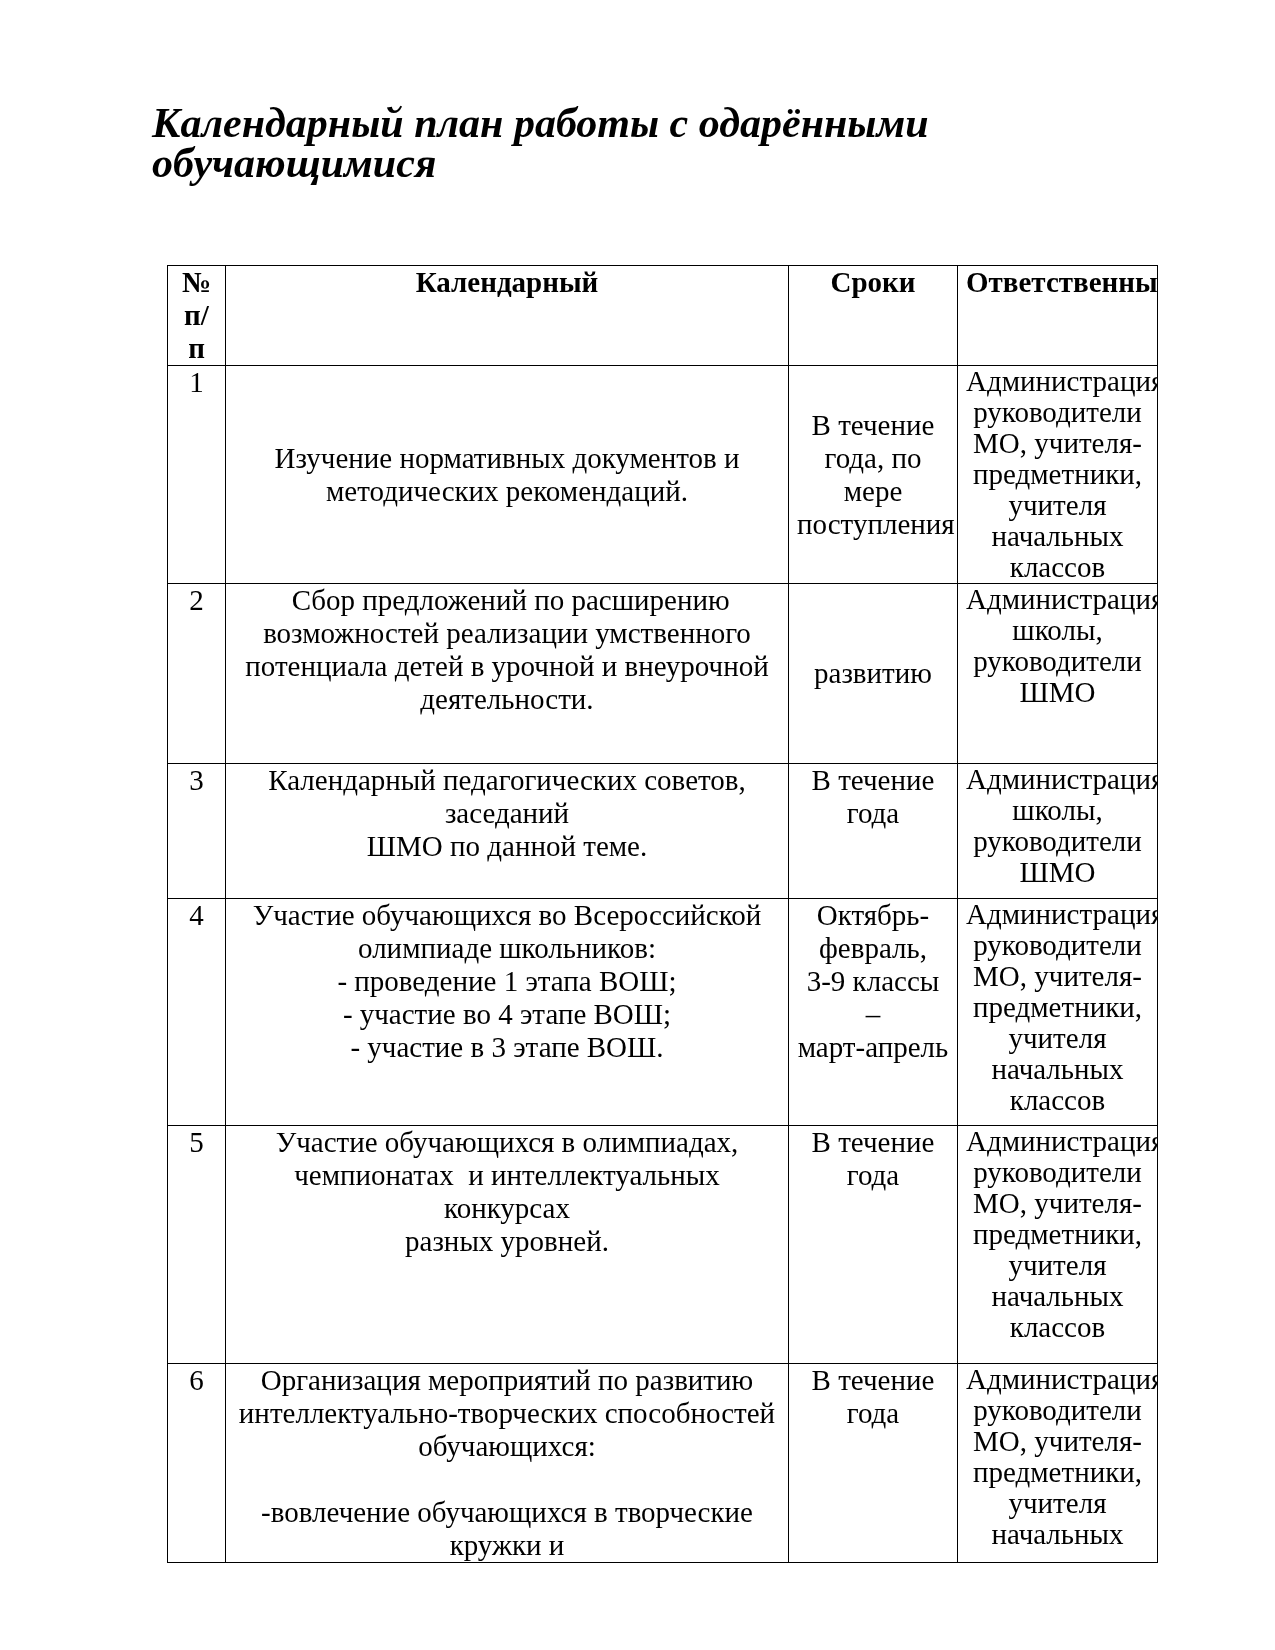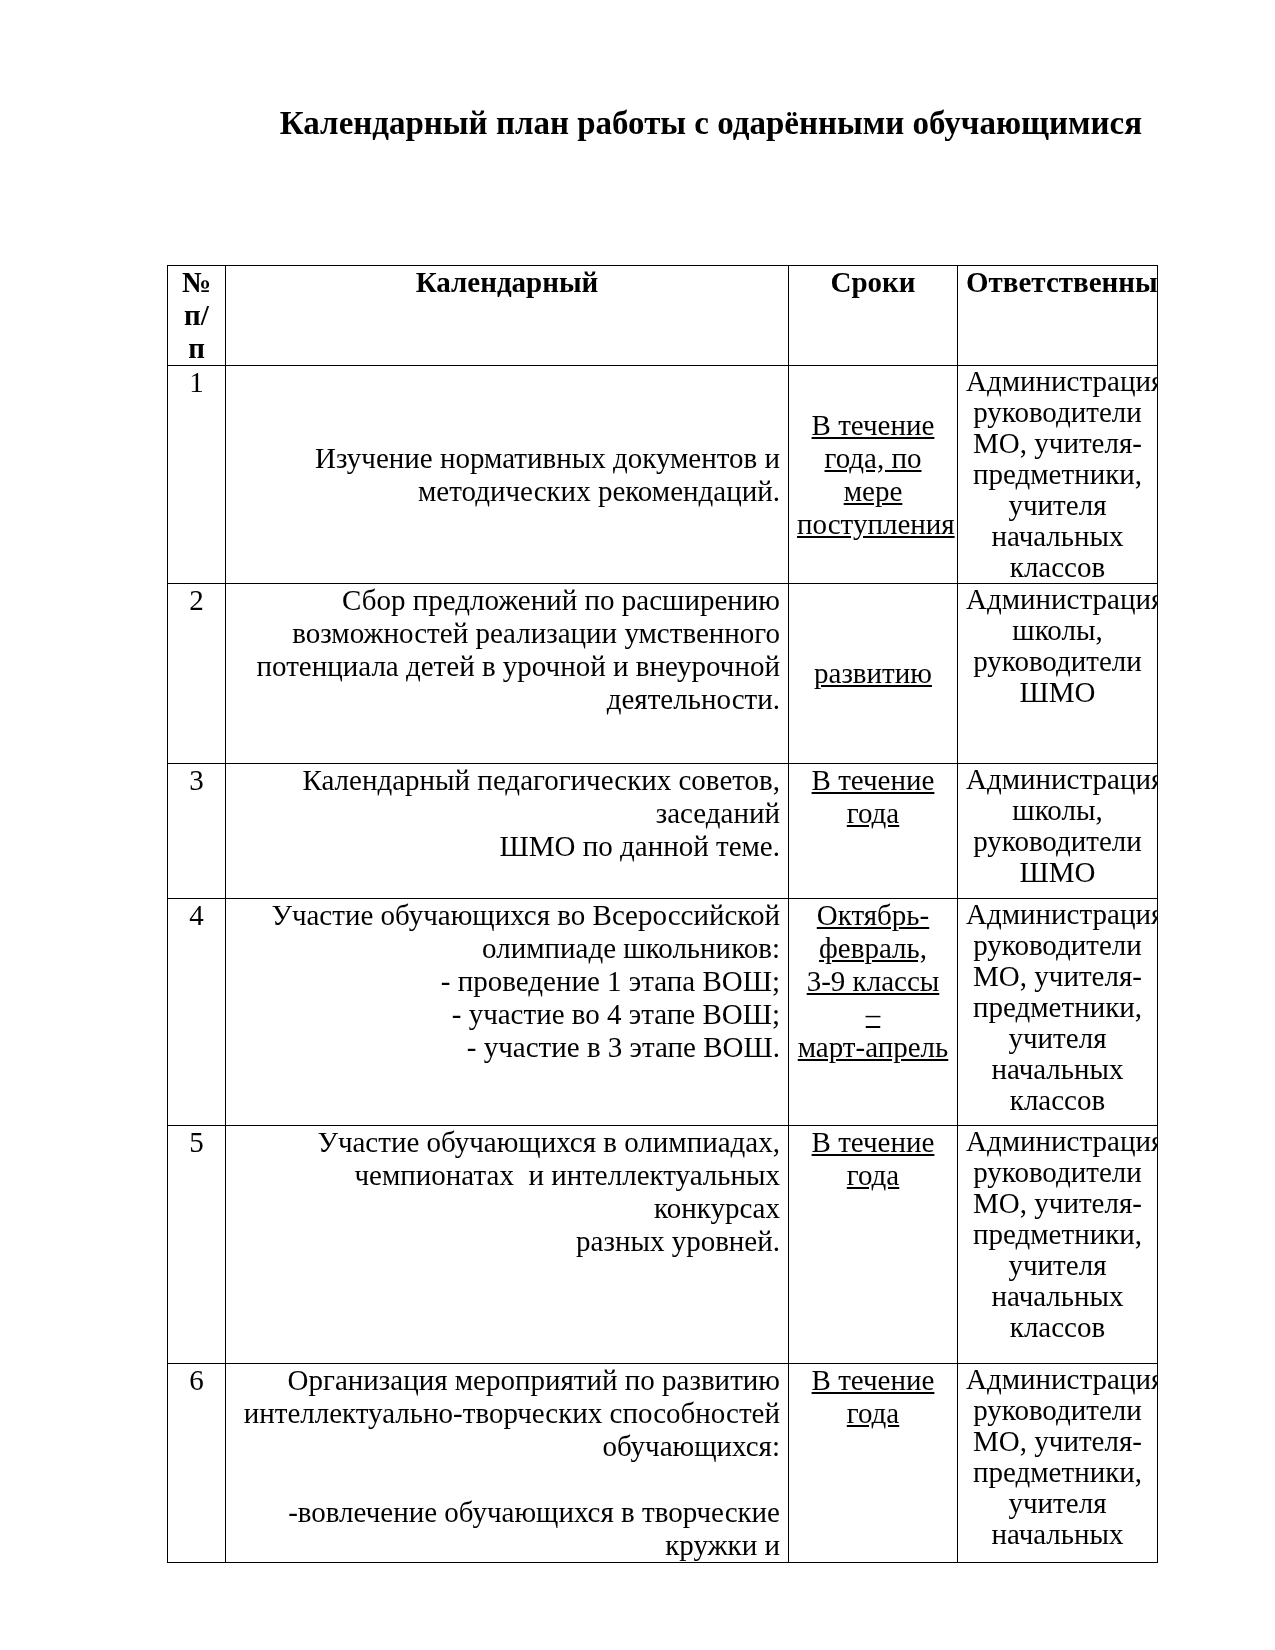--- a/index.html
+++ b/index.html
@@ -11,25 +11,26 @@
   }
   .page {
     position: relative;
     width: 1275px; height: 1650px;
     background: #ffffff;
     overflow: hidden;
   }
   .title, .subtitle {
     position: absolute;
     left: 152px; width: 990px;
-    text-align: right;
-    font-size: 33px;
+    text-align: left;
+    font-size: 42px;
     font-weight: 700;
     line-height: 40px;
     white-space: pre-line;
+    font-style: italic;
   }
   .title    { top: 103px; }
   .subtitle { top: 164px; }
 
   table.plan {
     position: absolute;
     left: 167px; top: 265px;
     border-collapse: collapse;
     table-layout: fixed;
     width: 990px;
@@ -47,22 +48,22 @@
     vertical-align: top;
     white-space: pre-line;
     overflow: hidden;
     font-weight: 400;
   }
   table.plan th {
     font-weight: 700;
     text-align: center;
   }
   td.c-num  { text-align: center; }
-  td.c-act  { text-align: right; }
-  td.c-date { text-align: center; text-decoration: underline; }
+  td.c-act  { text-align: center; }
+  td.c-date { text-align: center; }
   td.c-resp { text-align: center; line-height: 31px; padding: 0 4px; }
   .vm { vertical-align: middle !important; }
 
   tr.h-head { height: 87px; }
   tr.r1 { height: 218px; }
   tr.r2 { height: 180px; }
   tr.r3 { height: 135px; }
   tr.r4 { height: 227px; }
   tr.r5 { height: 238px; }
   tr.r6 { height: 198px; }

